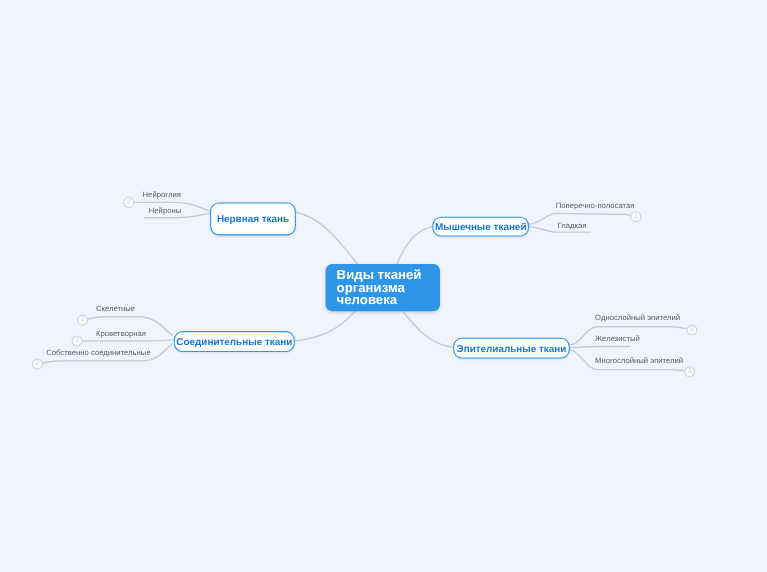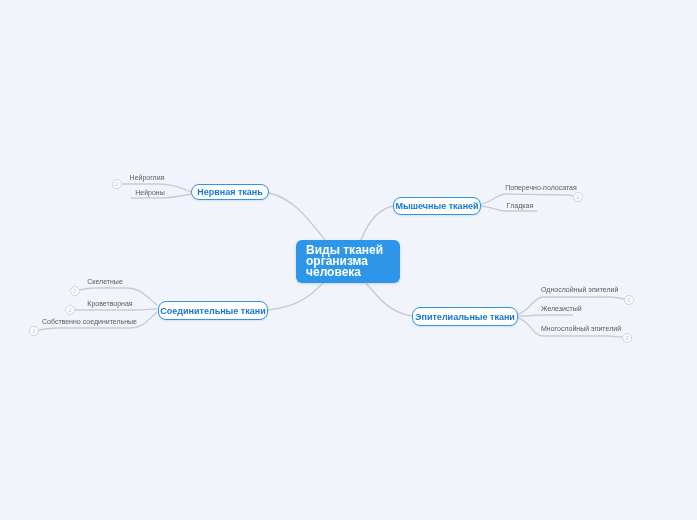--- a/index.html
+++ b/index.html
@@ -14,21 +14,21 @@
     color:#ffffff;font-weight:bold;font-size:12px;line-height:11px;
     padding:5px 10px;box-shadow:0 1px 3px rgba(50,80,140,.18);
     cursor:pointer;
   }
   .topic{
     background:#ffffff;border:1.5px solid #2e96e8;border-radius:8px;
     color:#1977d2;font-weight:bold;font-size:9px;line-height:10px;
     display:flex;align-items:center;justify-content:center;
     box-shadow:0 1px 2px rgba(50,80,140,.12);cursor:pointer;white-space:nowrap;
   }
-  .topic.nervous{left:191px;top:184px;width:78px;height:16px;}
+  .topic.nervous{left:191px;top:184px;width:78px;height:30px;}
   .topic.muscle{left:393px;top:197px;width:88px;height:18px;}
   .topic.connective{left:158px;top:301px;width:110px;height:19px;}
   .topic.epithelial{left:412px;top:307px;width:106px;height:19px;}
   .child{
     position:absolute;font-size:7px;line-height:9px;color:#575c66;
     white-space:nowrap;cursor:pointer;
   }
   .child.center{text-align:center;}
   .child.left{text-align:left;}
   .badge{

